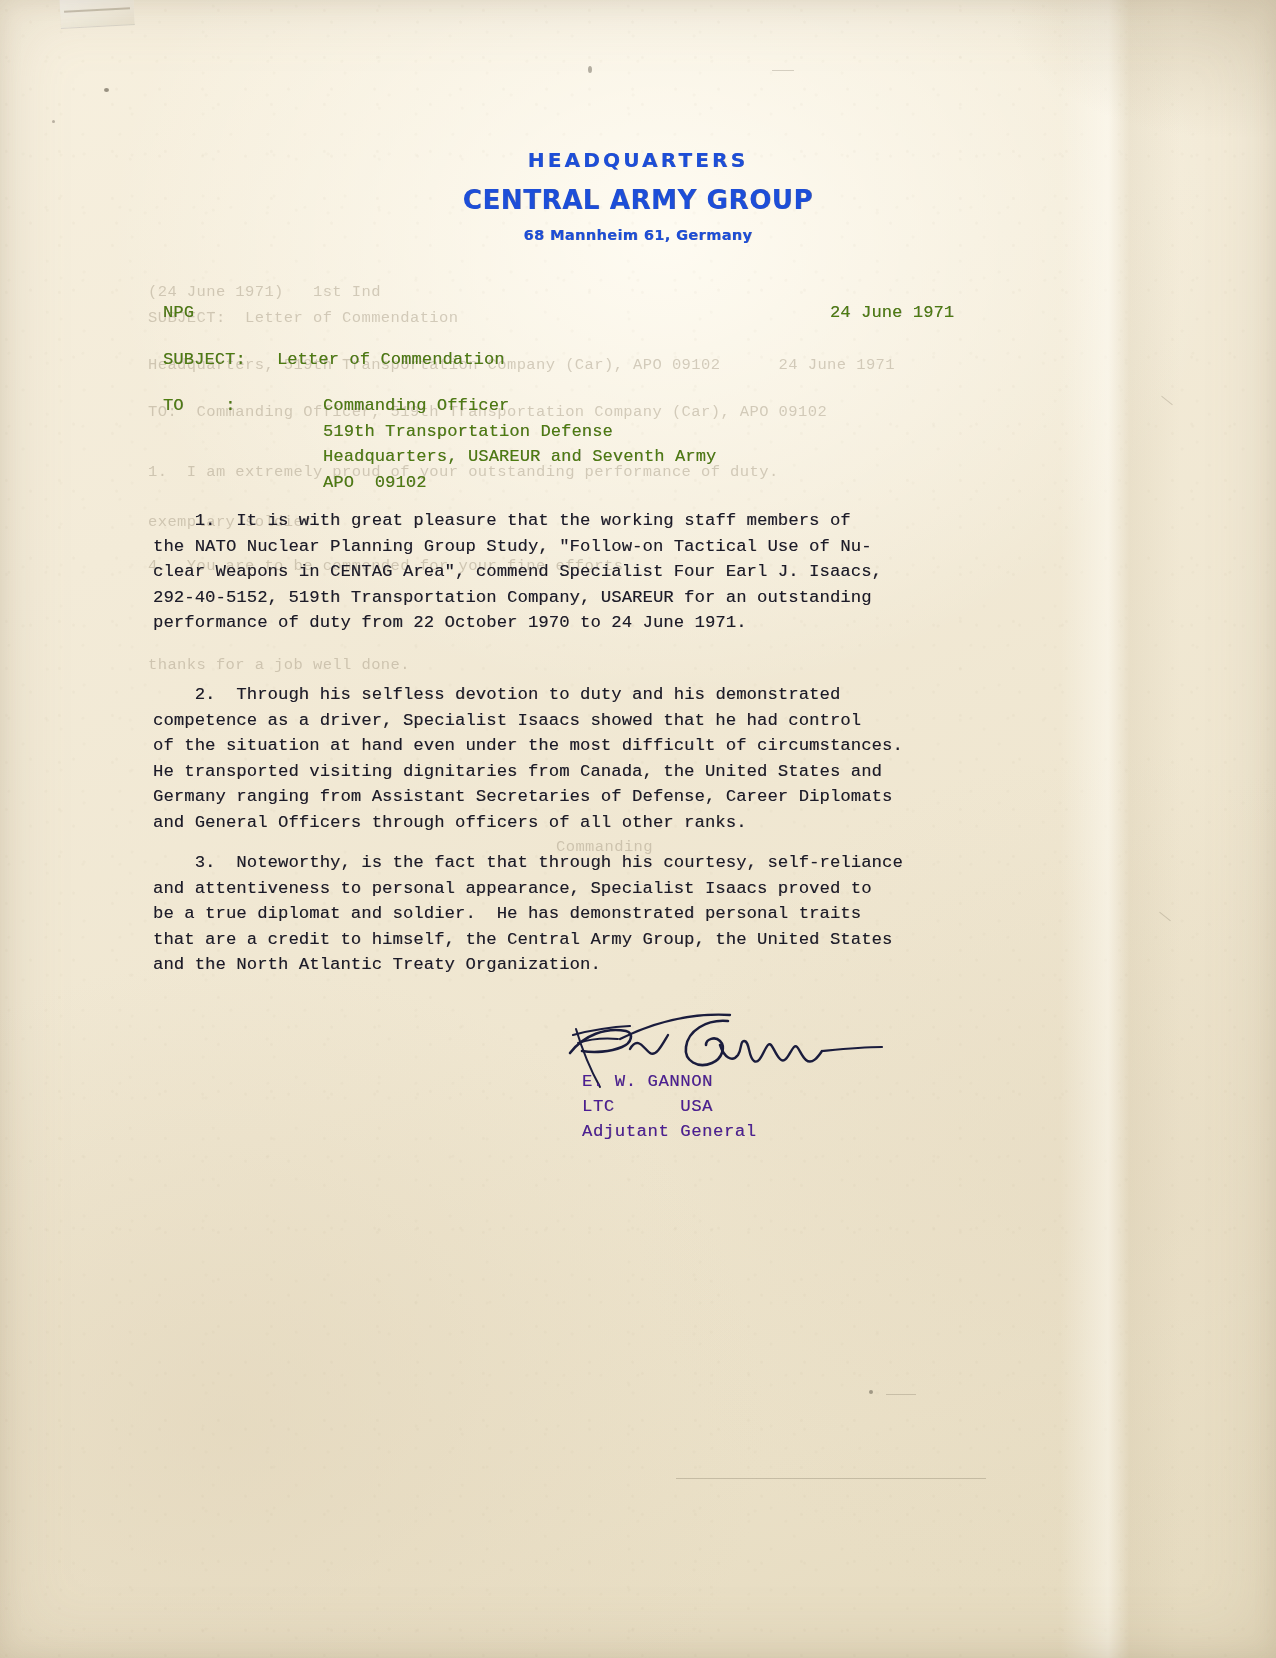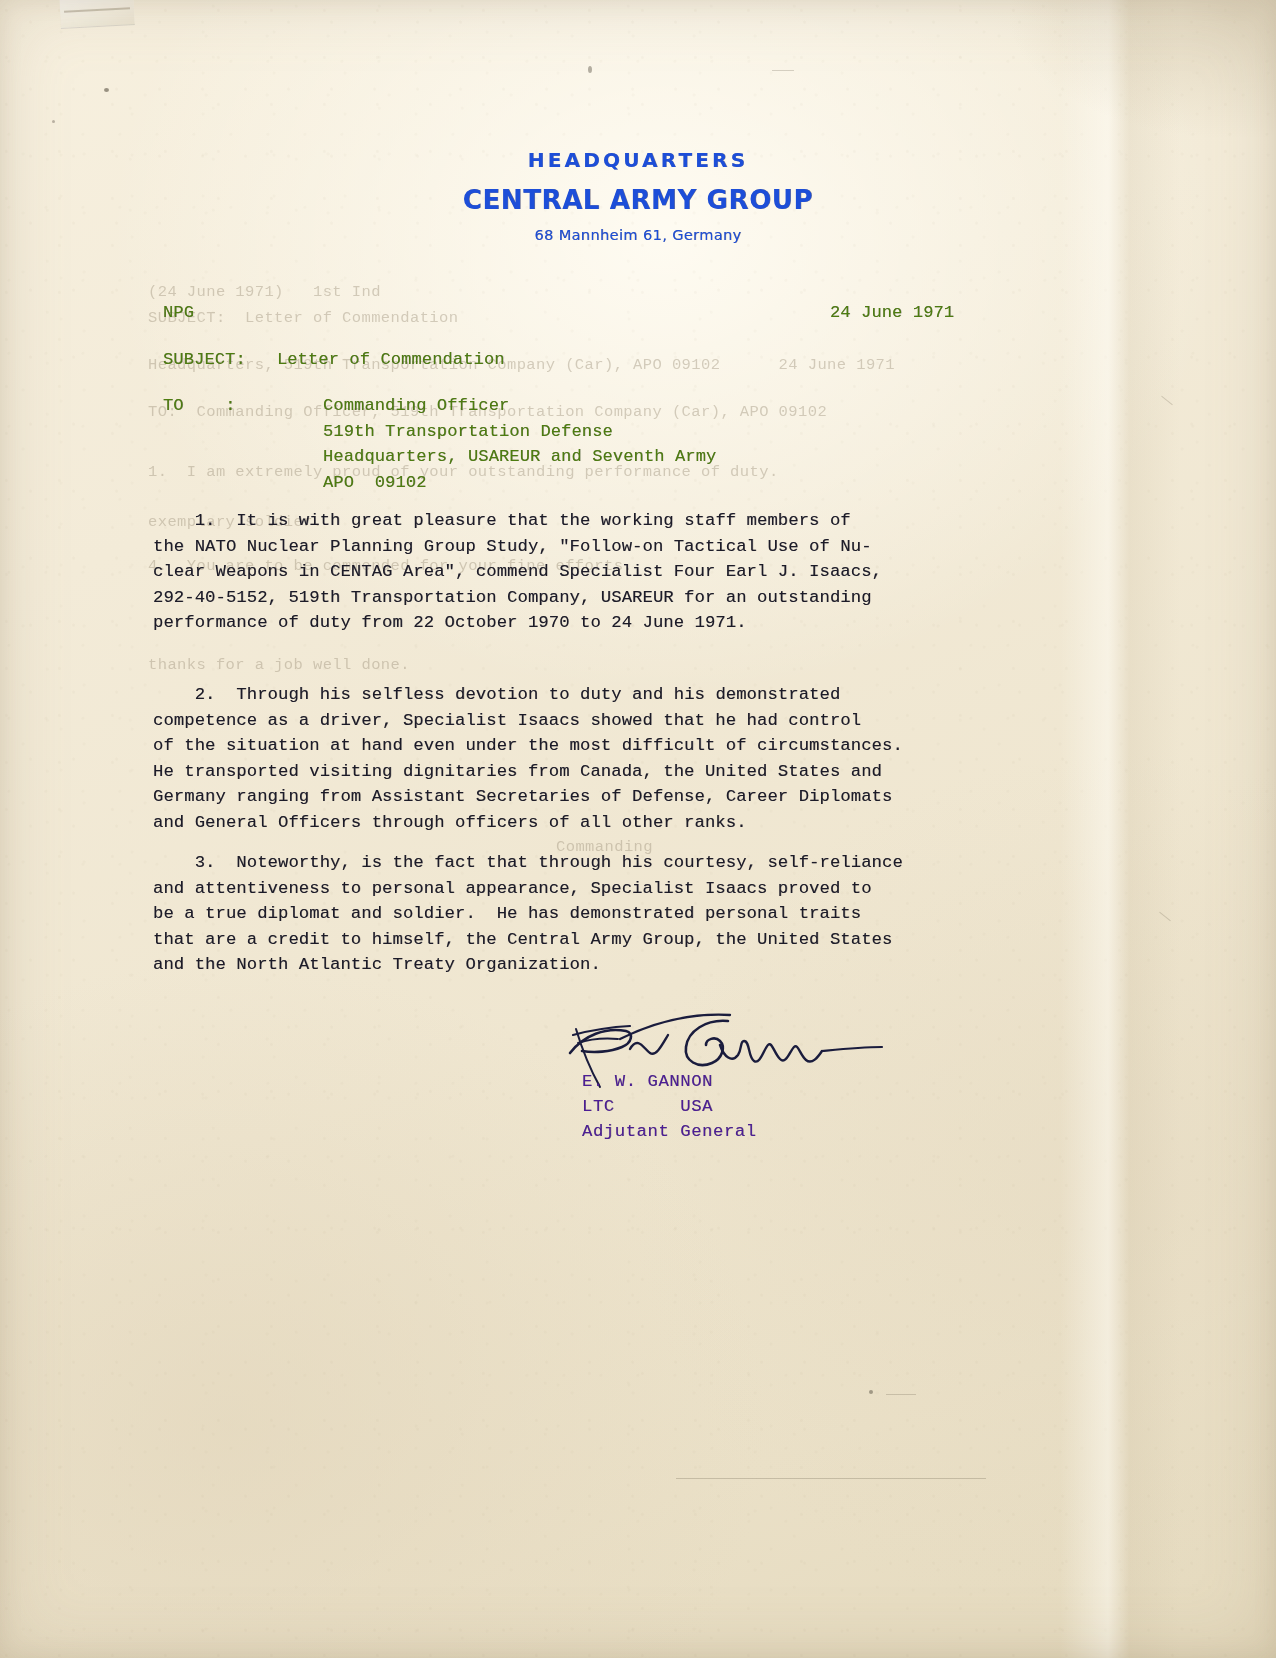--- a/index.html
+++ b/index.html
@@ -124,21 +124,21 @@
   }
   .lh-cag {
     font-size: 26px;
     font-weight: 700;
     letter-spacing: 0.6px;
     margin-bottom: 8px;
     text-shadow: 0.5px 0.4px 0 rgba(36,31,51,0.55);
   }
   .lh-addr {
     font-size: 14.5px;
-    font-weight: 400;
+    font-weight: 700;
     letter-spacing: 0.4px;
     filter: blur(0.35px);
     text-shadow: 0.4px 0.3px 0 rgba(36,31,51,0.5);
     margin-top: 12px;
   }
 
   
   .tw {
     position: absolute;
     color: #4d7c0f;

